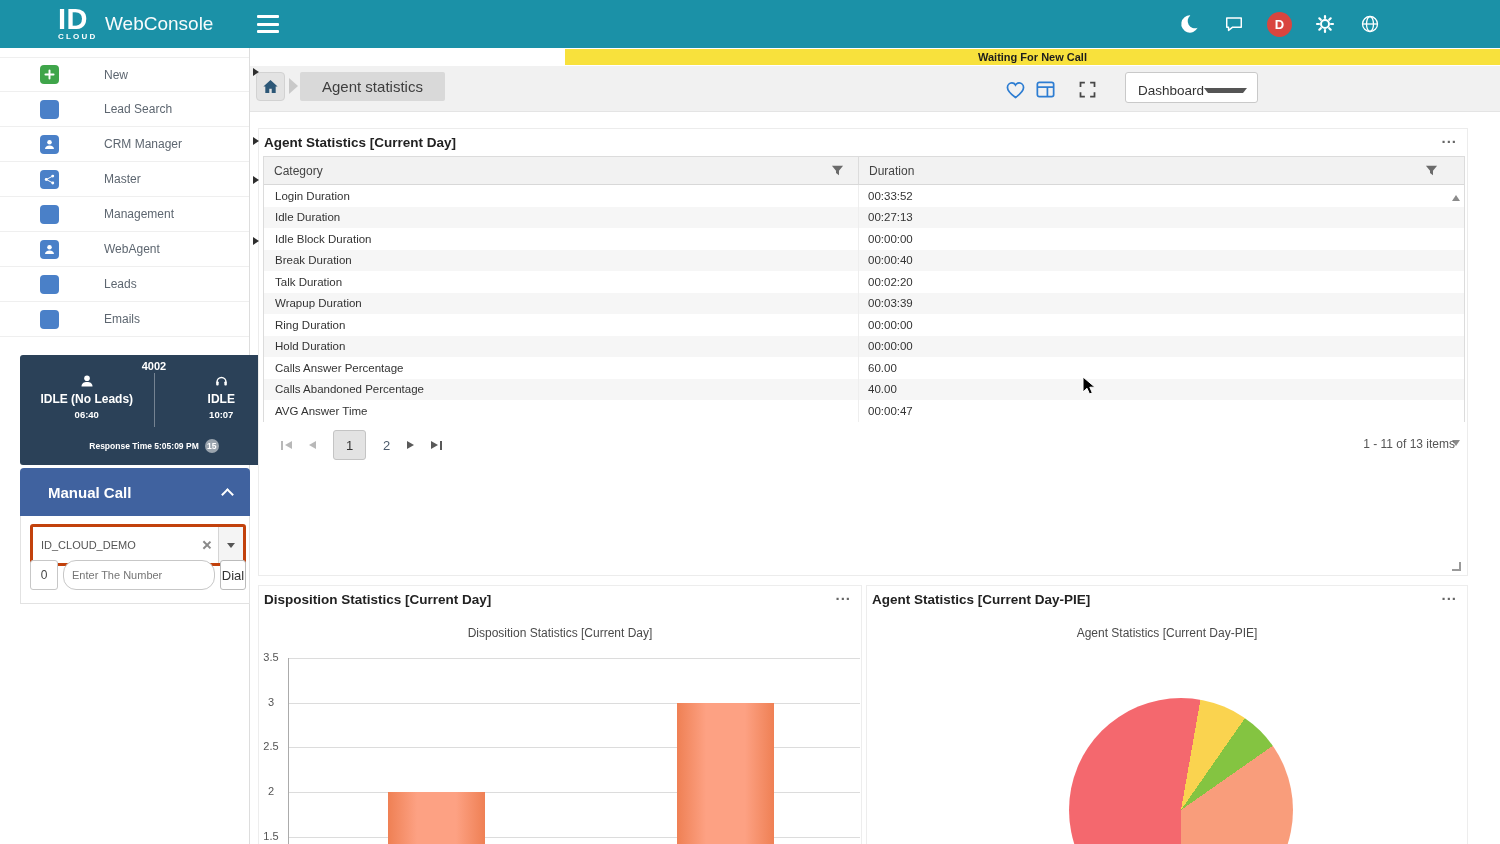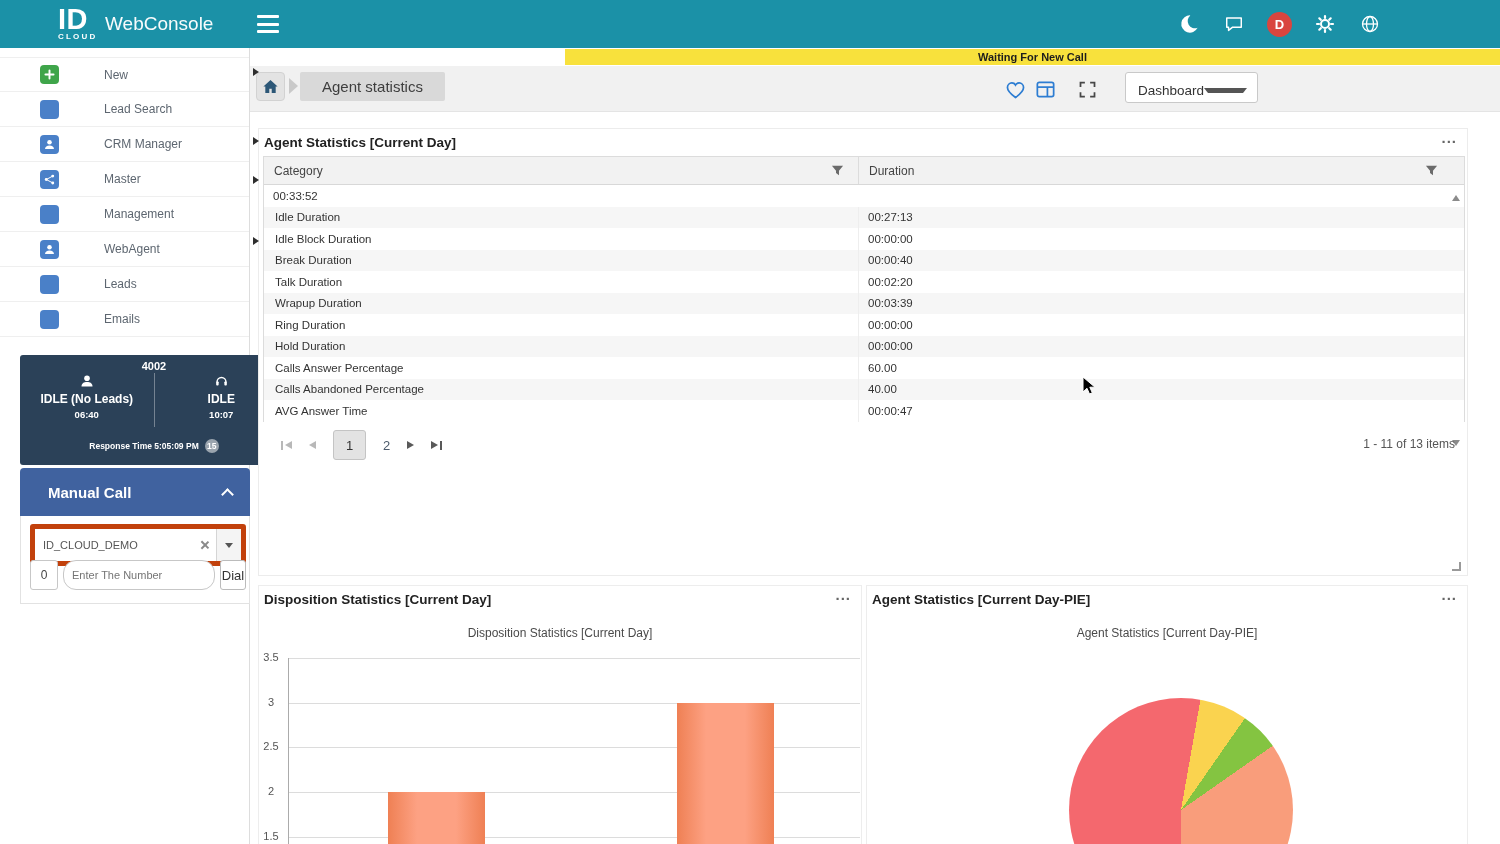--- a/index.html
+++ b/index.html
@@ -52,21 +52,21 @@
   
   .manual-header { position: absolute; left: 20px; top: 420px; width: 230px; height: 48px;
     background: #40629f; border-radius: 4px 4px 0 0; display: flex; align-items: center;
     padding: 0 18px 0 28px; cursor: pointer; }
   .manual-title { color: #fff; font-size: 15px; font-weight: 700; flex: 1; }
   .chev-up { width: 9px; height: 9px; border-left: 2px solid #fff; border-top: 2px solid #fff;
     transform: rotate(45deg); margin-top: 4px; }
   .manual-body { position: absolute; left: 20px; top: 468px; width: 230px; height: 88px;
     background: #fff; border: 1px solid #e2e2e2; border-top: none; }
   .combo { position: absolute; left: 9px; top: 8px; width: 216px; height: 42px;
-    border: 5px solid #c2410c; border-radius: 3px; background: #fff; display: flex; align-items: center; }
+    border: 3px solid #c2410c; border-radius: 3px; background: #fff; display: flex; align-items: center; }
   .combo-input { flex: 1; border: none; outline: none; font-size: 11px; color: #555; padding-left: 8px;
     font-family: "Liberation Sans", sans-serif; background: transparent; }
   .x-icon { position: relative; width: 14px; height: 14px; cursor: pointer; margin-right: 4px; }
   .x-icon::before, .x-icon::after { content: ""; position: absolute; left: 6px; top: 2px;
     width: 1.6px; height: 10px; background: #8a8a8a; }
   .x-icon::before { transform: rotate(45deg); }
   .x-icon::after { transform: rotate(-45deg); }
   .combo-caret { width: 25px; height: 100%; border-left: 1px solid #d5d5d5; background: #f4f4f4;
     display: flex; align-items: center; justify-content: center; cursor: pointer; }
   .caret-down { width: 0; height: 0; border-left: 4px solid transparent; border-right: 4px solid transparent;
@@ -396,20 +396,21 @@
         <span>Duration</span>
         <button class="funnel">
           <svg width="13" height="13" viewBox="0 0 14 14">
               <path d="M1 2h12L8.6 7.3V12l-3.2-2.2V7.3z" fill="#6b6b6b"></path>
             </svg>
         </button>
       </div>
     </div>
     <div class="tbody">
       <div class="tr">
+          <div class="td td-cat">Login Duration</div>
           <div class="td td-dur">00:33:52</div>
         </div>
       <div class="tr">
           <div class="td td-cat">Idle Duration</div>
           <div class="td td-dur">00:27:13</div>
         </div>
       <div class="tr">
           <div class="td td-cat">Idle Block Duration</div>
           <div class="td td-dur">00:00:00</div>
         </div>

